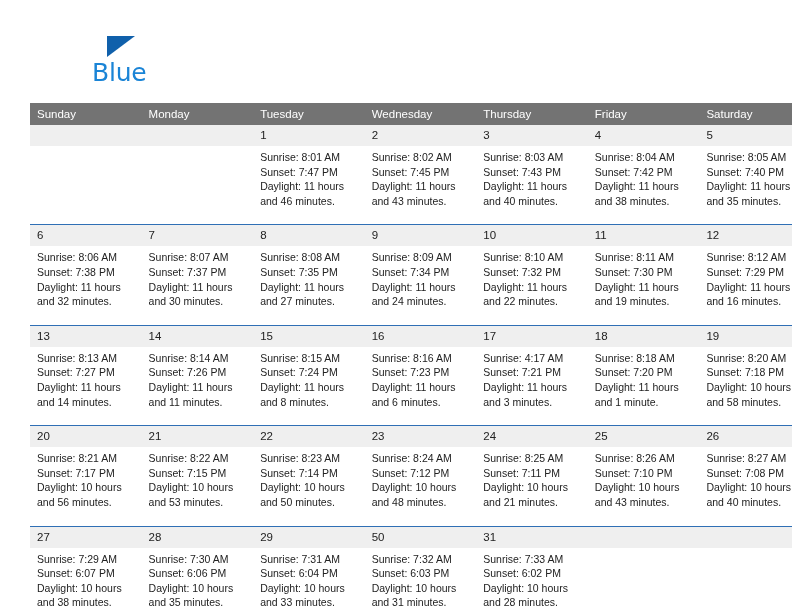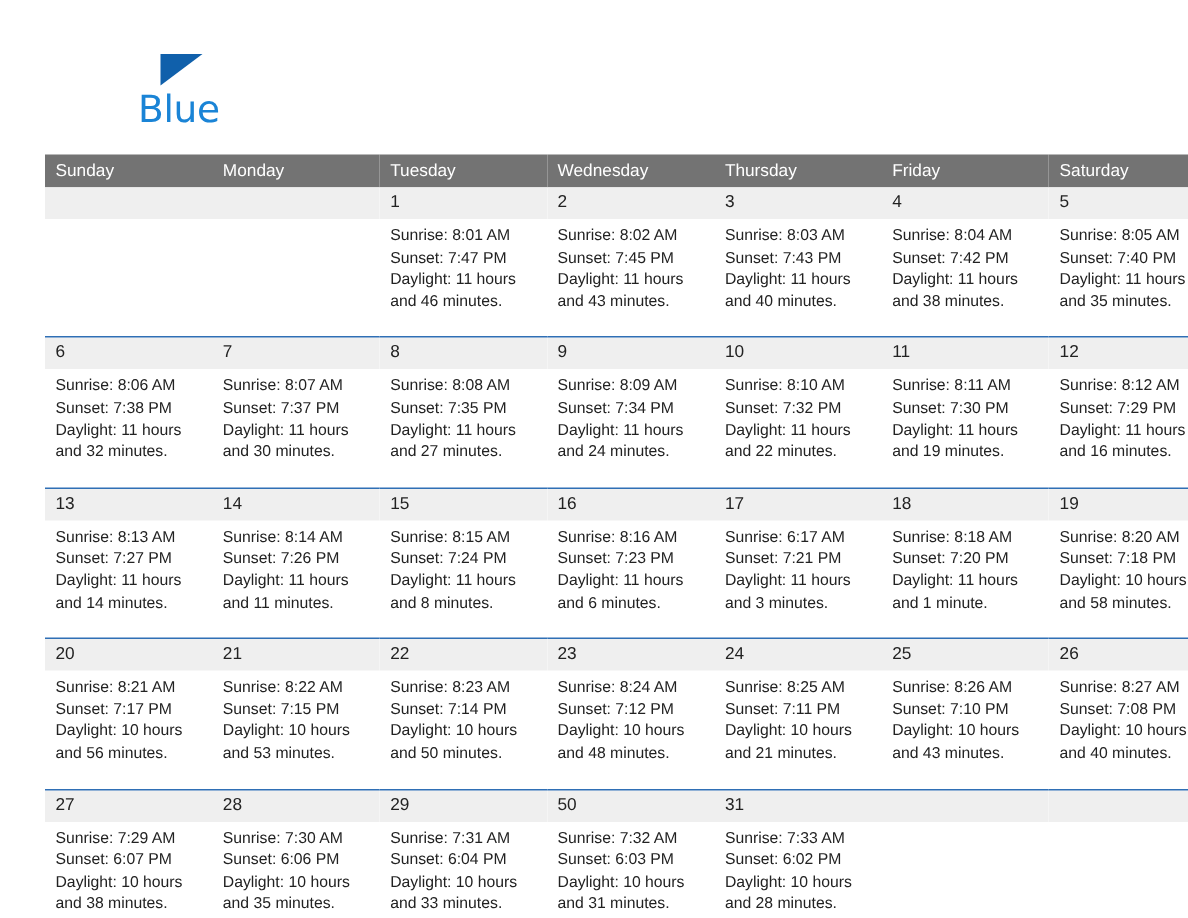--- a/index.html
+++ b/index.html
@@ -306,21 +306,21 @@
               <div class="daynum">16</div>
               <div class="details">
                 <div>Sunrise: 8:16 AM</div>
                 <div>Sunset: 7:23 PM</div>
                 <div class="daylight">Daylight: 11 hours and 6 minutes.</div>
               </div>
             </td>
             <td class="daycell">
               <div class="daynum">17</div>
               <div class="details">
-                <div>Sunrise: 6:17 AM</div>
+                <div>Sunrise: 4:17 AM</div>
                 <div>Sunset: 7:21 PM</div>
                 <div class="daylight">Daylight: 11 hours and 3 minutes.</div>
               </div>
             </td>
             <td class="daycell">
               <div class="daynum">18</div>
               <div class="details">
                 <div>Sunrise: 8:18 AM</div>
                 <div>Sunset: 7:20 PM</div>
                 <div class="daylight">Daylight: 11 hours and 1 minute.</div>

